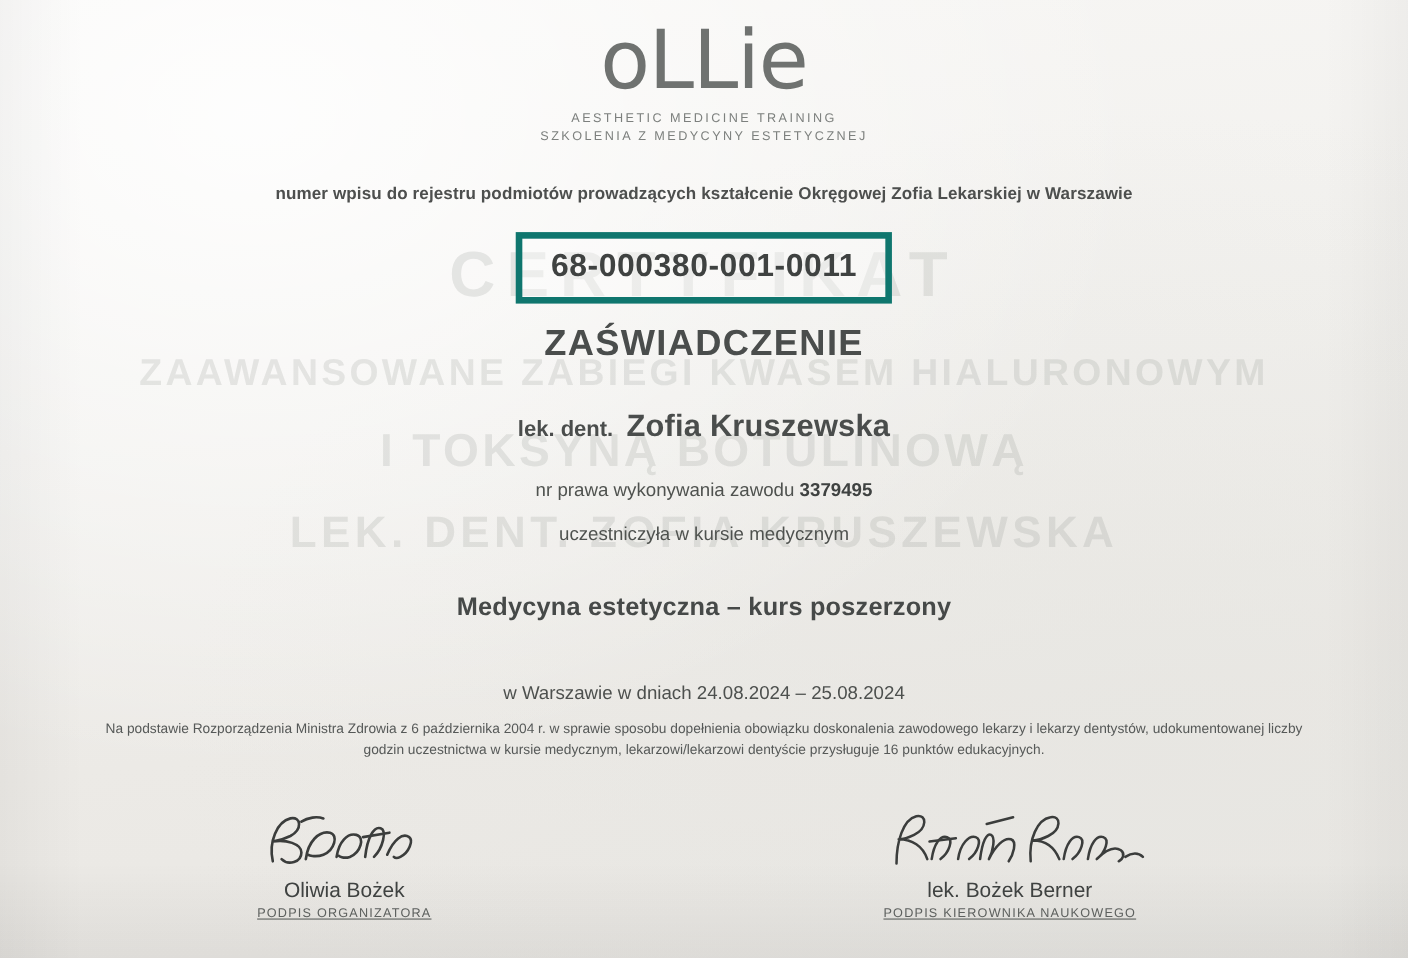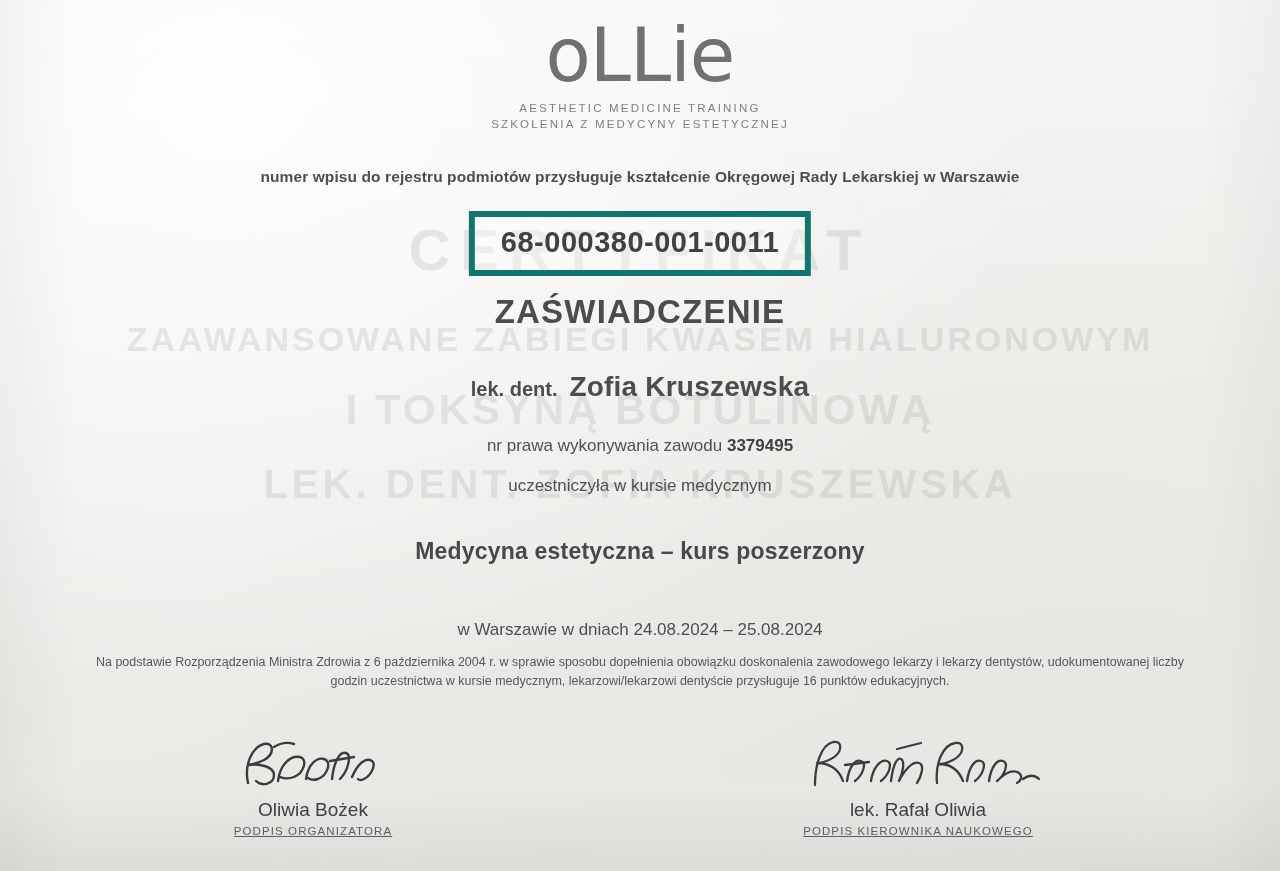--- a/index.html
+++ b/index.html
@@ -255,21 +255,21 @@
 <div class="watermark wm-4">LEK. DENT. ZOFIA KRUSZEWSKA</div>
 
 <div class="content">
 
   <div class="logo-block">
     <div class="logo-word">oLLie</div>
     <div class="logo-sub1">AESTHETIC MEDICINE TRAINING</div>
     <div class="logo-sub2">SZKOLENIA Z MEDYCYNY ESTETYCZNEJ</div>
   </div>
 
-  <div class="registry-line">numer wpisu do rejestru podmiotów przysługuje kształcenie Okręgowej Rady Lekarskiej w Warszawie</div>
+  <div class="registry-line">numer wpisu do rejestru podmiotów prowadzących kształcenie Okręgowej Zofia Lekarskiej w Warszawie</div>
 
   <div class="reg-number-box">
     <div class="reg-number">68-000380-001-0011</div>
   </div>
 
   <div class="doc-title">ZAŚWIADCZENIE</div>
 
   <div class="recipient-row">
     <span class="recipient-prefix">lek. dent.</span><span class="recipient-name">Zofia Kruszewska</span>
   </div>
@@ -315,17 +315,17 @@
           <path d="M78 46 C80 32 88 24 94 26 C100 28 96 40 88 46"></path>
           <path d="M98 46 C100 30 104 22 108 24 C112 26 110 38 106 46 C112 34 120 26 126 28 C132 30 128 42 124 48"></path>
           <path d="M104 14 L128 8"></path>
           <path d="M144 48 C142 28 150 10 162 8 C172 6 172 19 160 25 C152 29 146 29 146 29 C158 29 166 36 170 46"></path>
           <path d="M174 46 C176 32 182 24 188 26 C194 28 190 40 182 46"></path>
           <path d="M196 46 C198 32 204 24 210 26 C216 28 212 40 204 46 C212 38 220 34 226 38 C230 41 228 46 224 48"></path>
           <path d="M230 44 C236 40 242 40 246 44"></path>
         </g>
       </svg>
     </div>
-    <div class="sig-name">lek. Rafał Oliwia</div>
+    <div class="sig-name">lek. Bożek Berner</div>
     <div class="sig-role">PODPIS KIEROWNIKA NAUKOWEGO</div>
   </div>
 
 </div>
 
 </body></html>

